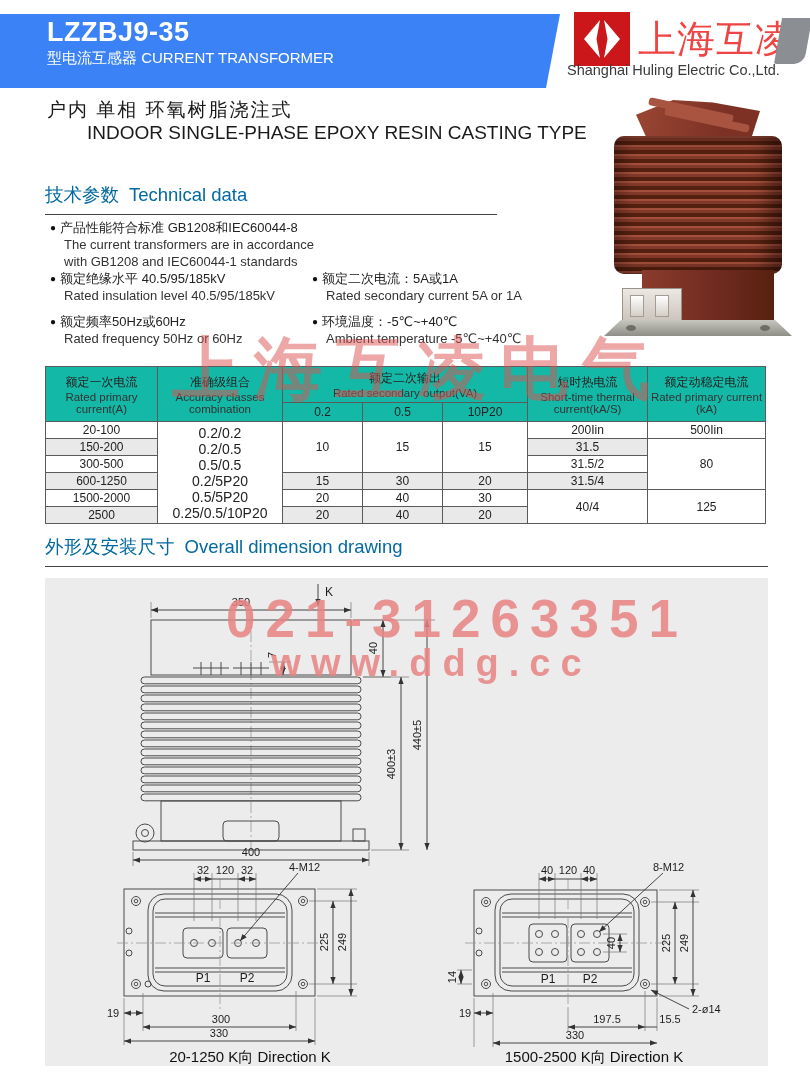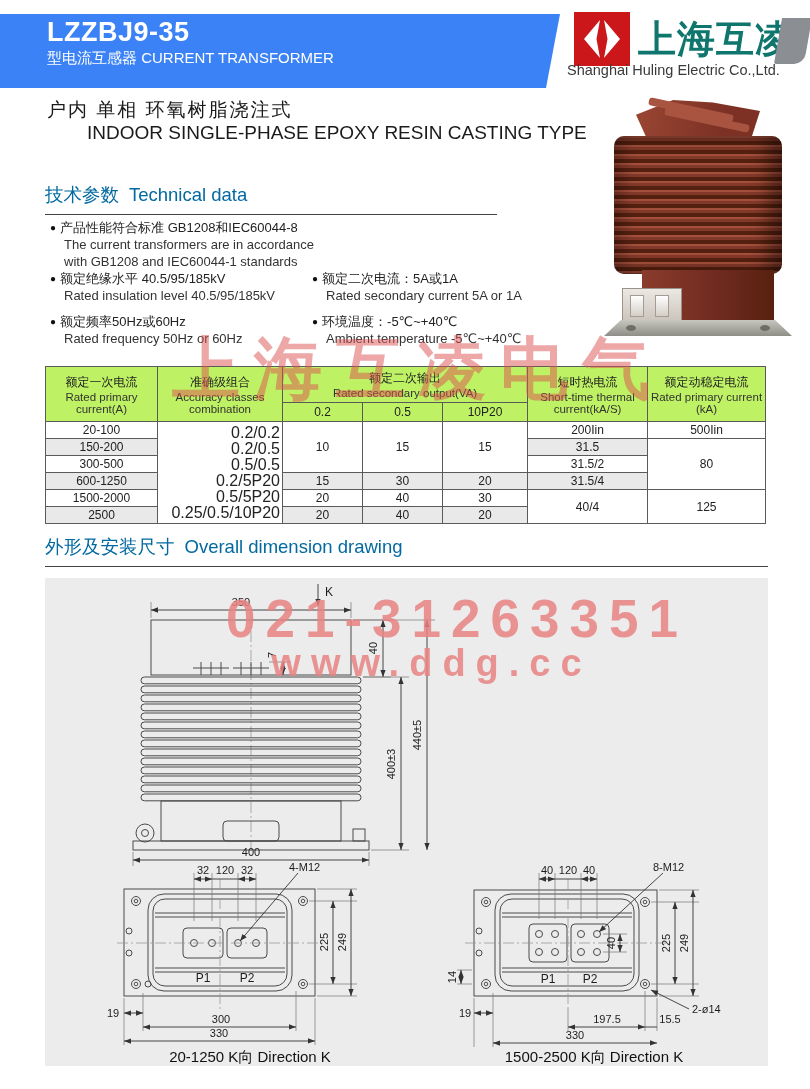--- a/index.html
+++ b/index.html
@@ -5,21 +5,21 @@
   html,body{margin:0;padding:0;background:#fff;}
   .page{position:relative;width:810px;height:1089px;background:#fff;overflow:hidden;
         font-family:"Liberation Sans","DejaVu Sans",sans-serif;color:#222;}
 
   
   .header-bar{position:absolute;left:0;top:14px;width:560px;height:74px;background:#3b82f6;
               clip-path:polygon(0 0,560px 0,546px 100%,0 100%);}
   .model{position:absolute;left:47px;top:3px;font-size:27px;font-weight:bold;color:#fff;letter-spacing:.5px;}
   .model-sub{position:absolute;left:47px;top:35px;font-size:15px;color:#fff;}
   .logo-box{position:absolute;left:574px;top:12px;width:56px;height:54px;}
-  .brand-cn{position:absolute;left:638px;top:14px;font-size:38px;font-weight:bold;color:#0f766e;letter-spacing:1px;}
+  .brand-cn{position:absolute;left:638px;top:14px;font-size:38px;font-weight:normal;color:#ef4444;letter-spacing:1px;}
   .brand-en{position:absolute;left:567px;top:62px;font-size:14.5px;color:#3a3a3c;}
   .header-corner{position:absolute;left:778px;top:18px;width:30px;height:46px;background:#8b8f94;
                  transform:skewX(-10deg);border-radius:0 0 10px 2px;}
 
   
   .title-cn{position:absolute;left:47px;top:97px;font-size:19px;color:#1a1a1a;letter-spacing:2px;}
   .title-en{position:absolute;left:47px;top:122px;font-size:19px;color:#1a1a1a;margin-left:40px;}
   .sec-head{position:absolute;left:45px;font-size:18.5px;color:#0369a1;border-bottom:1px solid #444;padding-bottom:7px;}
   .sec-head .en{margin-left:10px;}
   #tech-head{top:182px;width:452px;}
@@ -60,27 +60,27 @@
   .wm-brand{left:172px;top:324px;font-size:68px;color:rgba(221,80,80,.5);letter-spacing:14px;z-index:5;}
   .wm-phone{left:0;right:0;top:10px;text-align:center;padding-left:54px;font-size:53px;
             color:rgba(232,130,130,.85);letter-spacing:10px;z-index:5;margin-left:47px;}
   .wm-site{left:0;right:0;top:64px;text-align:center;padding-left:50px;font-size:38px;
            color:rgba(232,130,130,.85);letter-spacing:10px;z-index:5;}
 
   
   table.spec{position:absolute;left:45px;top:366px;width:720px;border-collapse:collapse;
              font-size:12px;color:#222;table-layout:fixed;}
   table.spec th,table.spec td{border:1px solid #5a5a5a;text-align:center;vertical-align:middle;padding:1px 2px;}
-  table.spec thead th{background:#bef264;font-weight:normal;}
+  table.spec thead th{background:#14b8a6;font-weight:normal;}
   table.spec thead tr:first-child{height:36px;}
   table.spec thead tr:last-child{height:19px;}
   table.spec tbody tr{height:17px;}
   table.spec .en{display:block;font-size:11.5px;color:#333;}
   table.spec td.band{background:#e9e9e9;}
-  table.spec td .accline{display:block;line-height:16px;font-size:16px;text-align:right;}
+  table.spec td .accline{display:block;line-height:16px;font-size:14px;}
 
   
   .panel{position:absolute;left:45px;top:578px;width:723px;height:488px;background:#ececec;}
   .panel svg{position:absolute;overflow:visible;}
   #svg-front{left:38px;top:4px;}
   #svg-k1{left:48px;top:283px;}
   #svg-k2{left:382px;top:283px;}
   .ol{stroke:#4a4a4a;fill:none;stroke-width:1;}
   .dl{stroke:#333;stroke-width:.9;fill:none;}
   .xl{stroke:#777;stroke-width:.7;}

